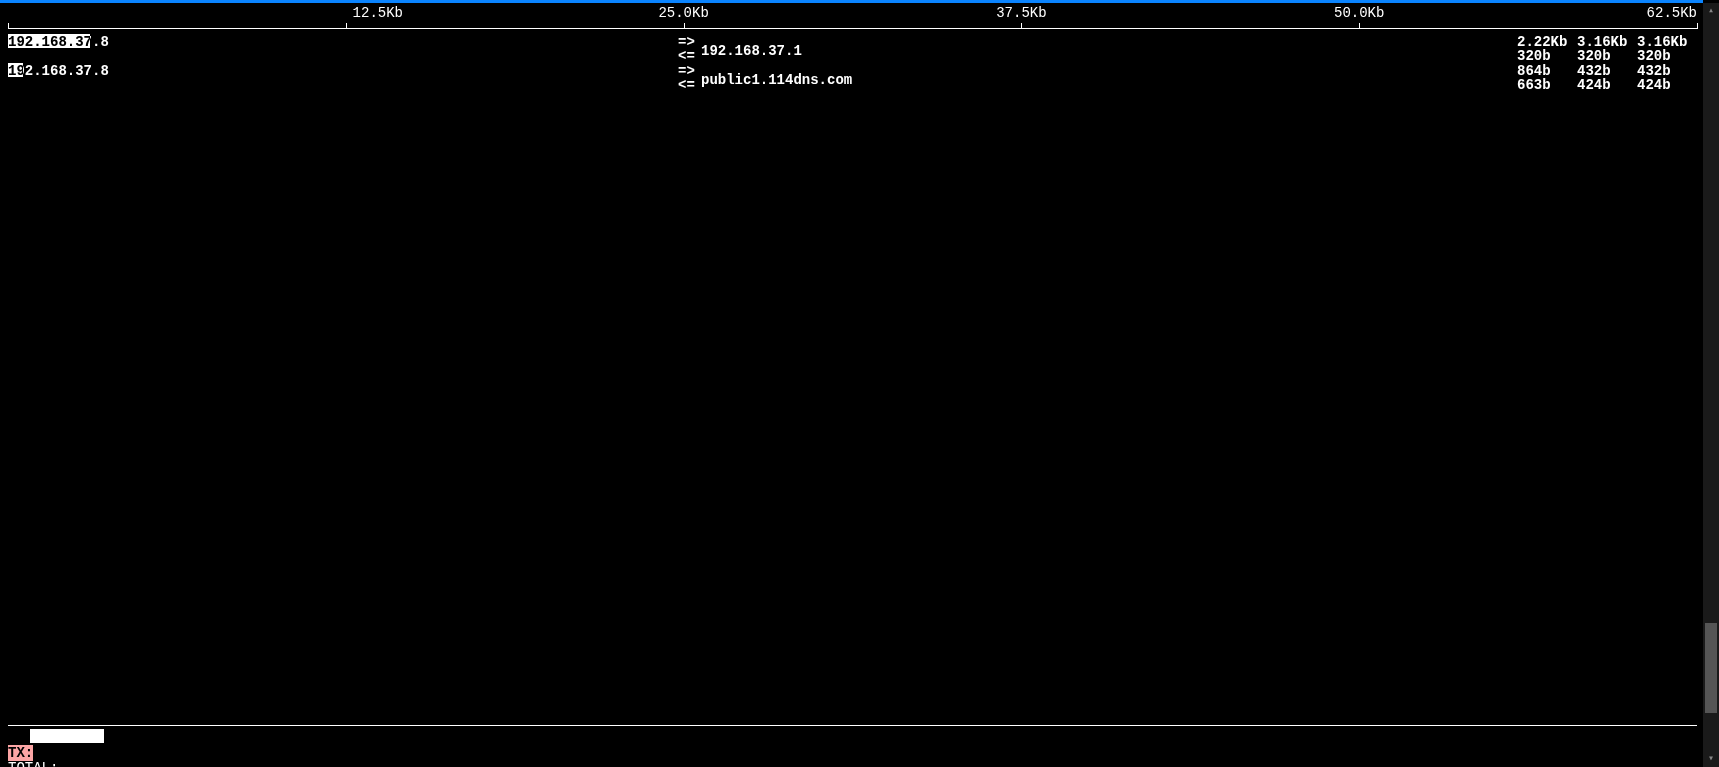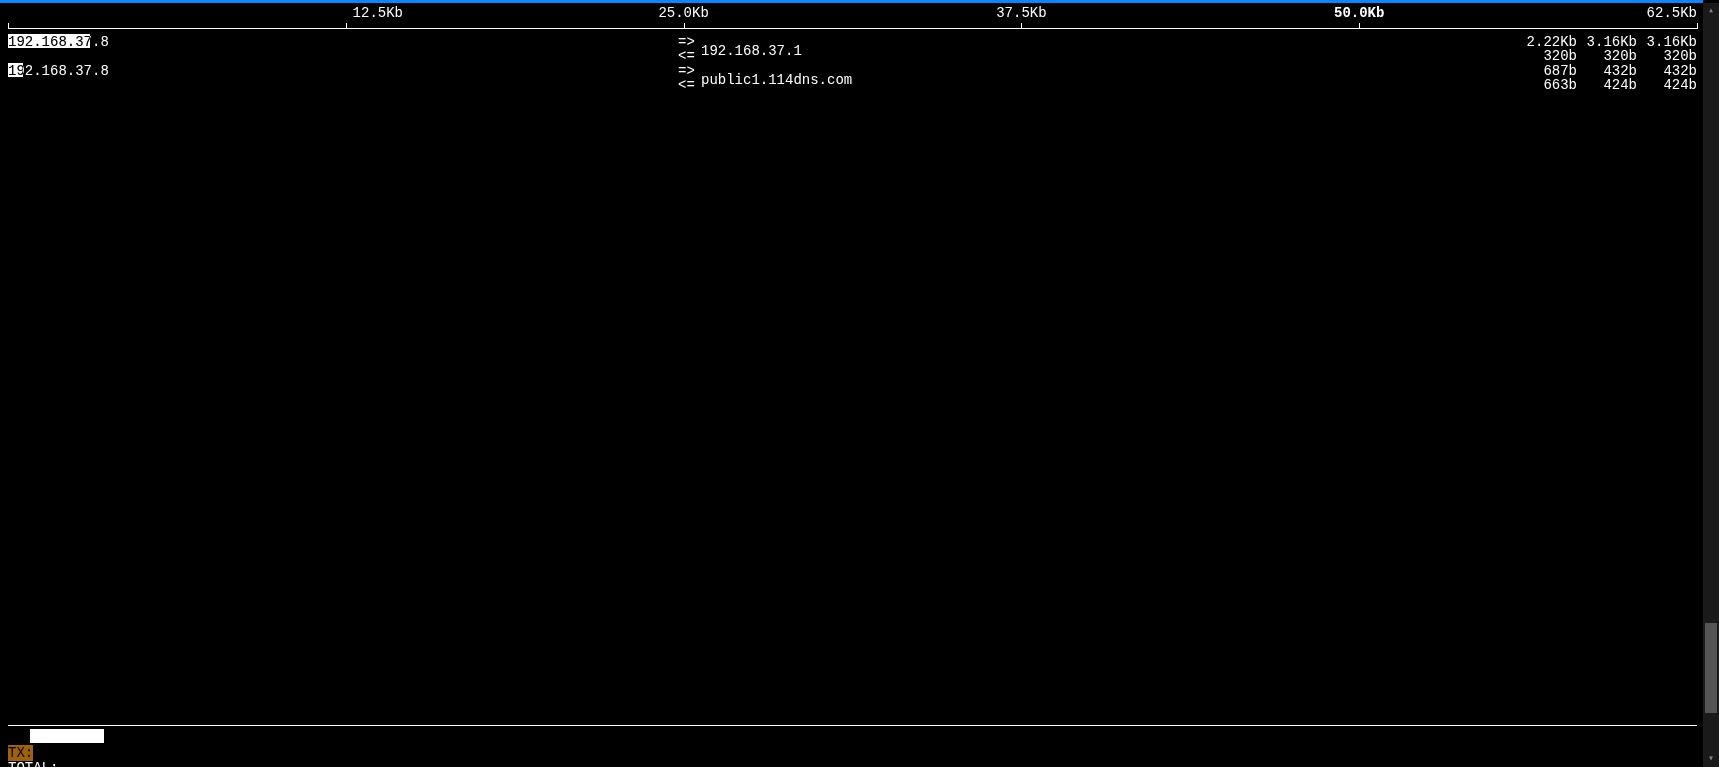--- a/index.html
+++ b/index.html
@@ -39,20 +39,21 @@
     background: #fff;
   }
   .rows {
     position: absolute;
     top: 34px; left: 8px; right: 22px;
   }
   .conn {
     position: relative;
     height: 29px;
     margin-bottom: 0;
+    font-weight: bold;
   }
   .conn .bar {
     position: absolute;
     top: 0; left: 0;
     height: 14px;
     background: #fff;
   }
   .conn .src {
     position: absolute;
     top: 0; left: 0;
@@ -72,38 +73,37 @@
     top: 9px; left: 693px;
   }
   .rates {
     position: absolute;
     top: 0; right: 0;
     display: flex;
   }
   .rates.recv { top: 14px; }
   .rates span {
     width: 60px;
-    text-align: right;
   }
   .footer {
     position: absolute;
     bottom: 8px; left: 8px; right: 22px;
     border-top: 1px solid #fff;
     padding-top: 3px;
   }
   .footer-row {
     height: 15px;
     position: relative;
     white-space: pre;
   }
   .footer-row .lbl {
     position: absolute; left: 0;
   }
   .footer-row .lbl.inv {
-    background: #a16207; color: #000;
+    background: #fca5a5; color: #000; font-weight: bold;
   }
   .footer-row .txbar {
     position: absolute; left: 22px; top: 0;
     height: 14px; background: #fff;
   }
   .footer-row .cumm-lbl { position: absolute; left: 115px; }
   .scrollbar {
     position: absolute;
     top: 3px; right: 0; bottom: 0;
     width: 16px;
@@ -128,21 +128,21 @@
 
 <div class="scale" id="scale">
     <div class="scale-tick" style="left: 0%;"></div>
     <div class="scale-tick" style="left: 20%;"></div>
     <div class="scale-label" style="left: 20%; margin-left: 32px;">12.5Kb</div>
     <div class="scale-tick" style="left: 40%;"></div>
     <div class="scale-label" style="left: 40%;">25.0Kb</div>
     <div class="scale-tick" style="left: 60%;"></div>
     <div class="scale-label" style="left: 60%;">37.5Kb</div>
     <div class="scale-tick" style="left: 80%;"></div>
-    <div class="scale-label" style="left: 80%; font-weight: bold;">50.0Kb</div>
+    <div class="scale-label" style="left: 80%;">50.0Kb</div>
     <div class="scale-tick" style="left: 100%;"></div>
     <div class="scale-label last" style="left: 100%;">62.5Kb</div>
   </div>
 
 <div class="rows" id="rows">
     <div class="conn">
       <div class="bar" style="width: 82px;"></div>
       <div class="src">192.168.37.8</div>
       <div class="arrow-send">=&gt;</div>
       <div class="arrow-recv">&lt;=</div>
@@ -158,21 +158,21 @@
         <span>320b</span>
       </div>
     </div>
     <div class="conn">
       <div class="bar" style="width: 15px;"></div>
       <div class="src">192.168.37.8</div>
       <div class="arrow-send">=&gt;</div>
       <div class="arrow-recv">&lt;=</div>
       <div class="dst">public1.114dns.com</div>
       <div class="rates">
-        <span>687b</span>
+        <span>864b</span>
         <span>432b</span>
         <span>432b</span>
       </div>
       <div class="rates recv">
         <span>663b</span>
         <span>424b</span>
         <span>424b</span>
       </div>
     </div>
   </div>

